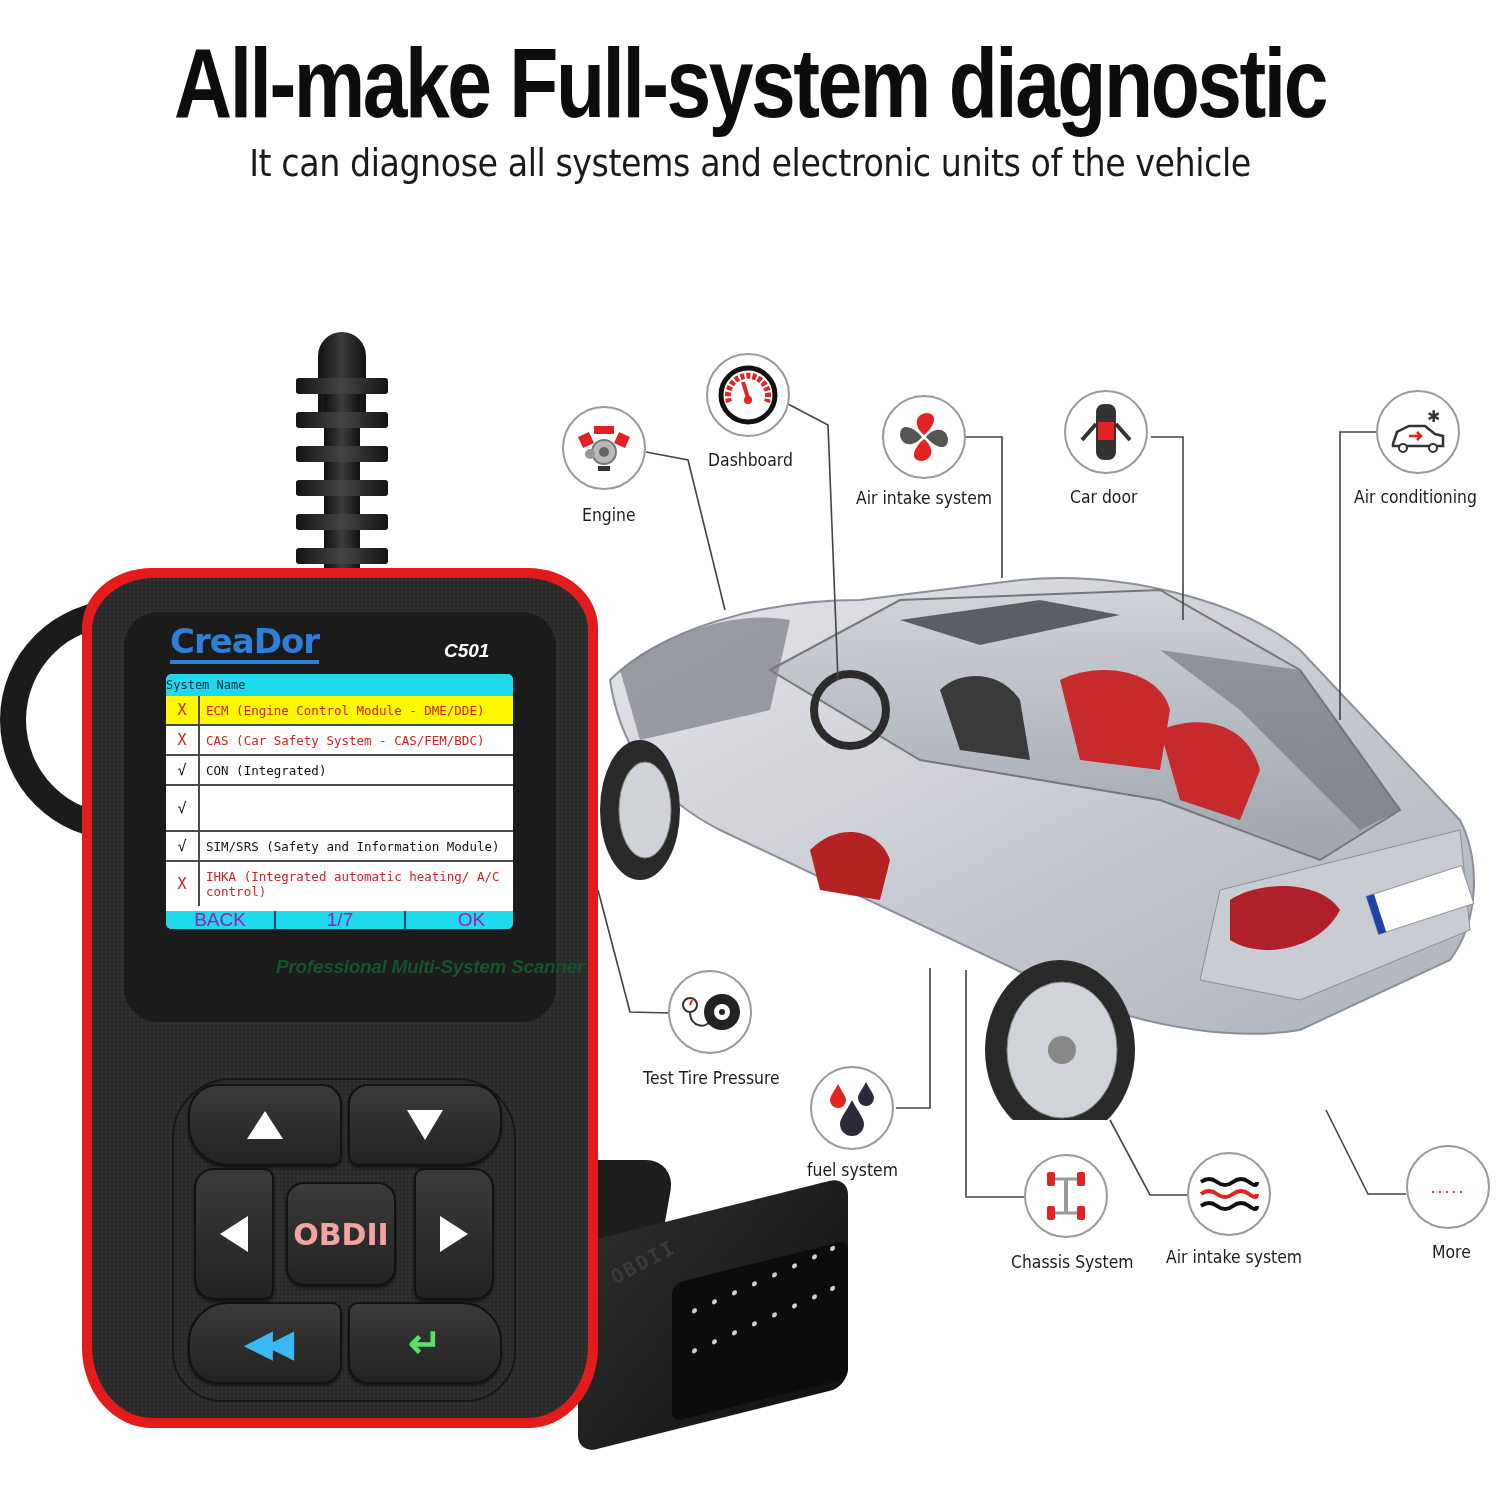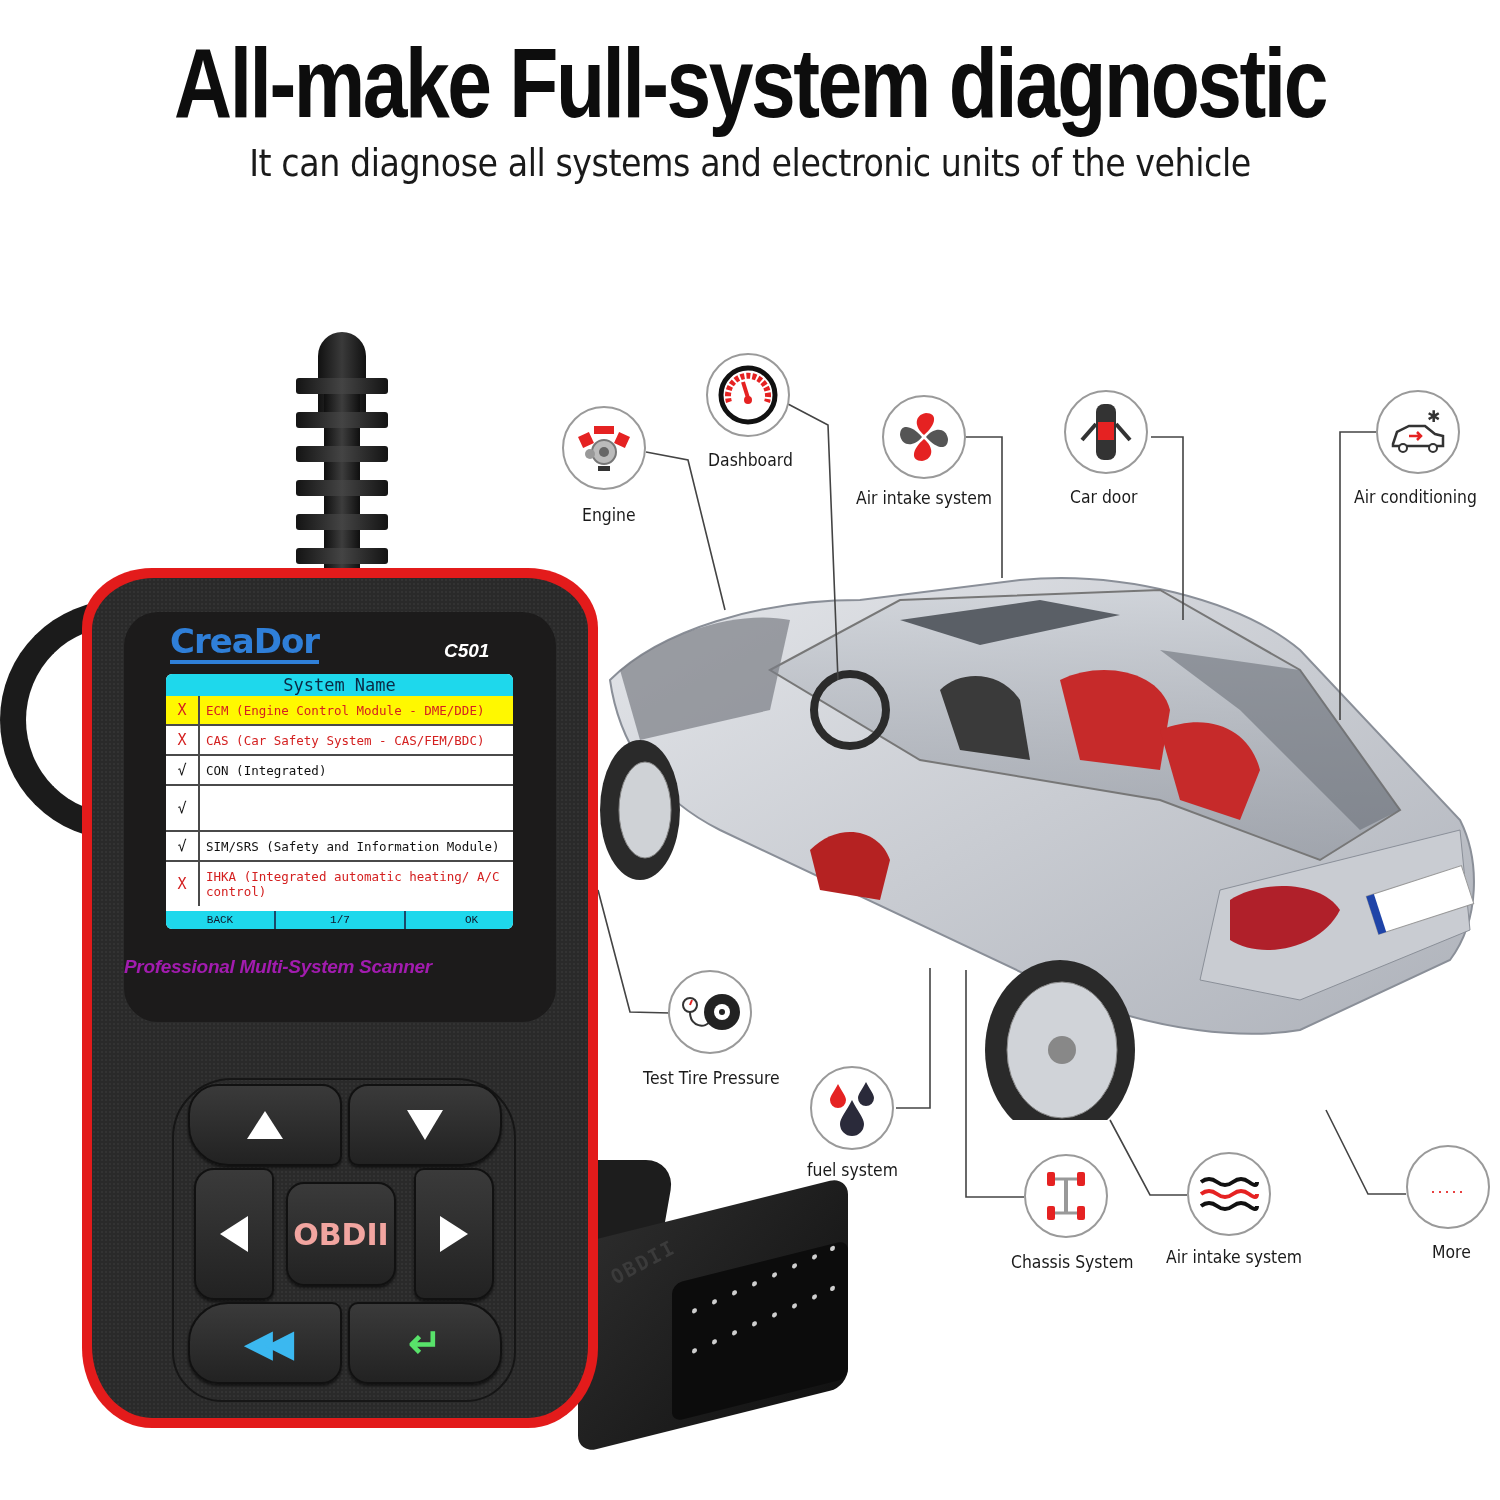--- a/index.html
+++ b/index.html
@@ -15,31 +15,31 @@
   .cable-up { left:318px; top:332px; width:48px; height:90px; background:linear-gradient(90deg,#111,#3a3a3a,#111); border-radius:24px 24px 0 0; }
   .strain { left:296px; top:378px; width:92px; height:190px; }
   .strain .rib { position:absolute; left:0; width:92px; height:16px; background:linear-gradient(90deg,#141414,#444,#141414); border-radius:3px; }
   .strain .core { position:absolute; left:28px; top:0; width:36px; height:190px; background:linear-gradient(90deg,#0f0f0f,#3d3d3d,#0f0f0f); }
   .device { left:82px; top:568px; width:516px; height:860px; background:#e31b1b; border-radius:70px 70px 70px 70px / 60px 60px 80px 80px; }
   .device-body { left:92px; top:578px; width:496px; height:840px; background:#2a2a2a; border-radius:62px 62px 60px 60px / 52px 52px 72px 72px; background-image:radial-gradient(#333 1px, transparent 1px); background-size:4px 4px; }
   .bezel { left:124px; top:612px; width:432px; height:410px; background:#1c1b1b; border-radius:34px; }
   .logo { left:170px; top:622px; font-family:"DejaVu Sans", sans-serif; font-size:34px; color:#2f7fd8; font-weight:bold; letter-spacing:-1px; border-bottom:4px solid #2f7fd8; line-height:38px; }
   .model { left:444px; top:640px; font-style:italic; font-weight:bold; font-size:19px; color:#fff; }
   .screen { left:166px; top:674px; width:347px; height:255px; background:#ffffff; border-radius:6px; overflow:hidden; }
-  .scr-header { height:22px; background:#1ed8ec; text-align:center; font-family:"DejaVu Sans Mono", monospace; font-size:17px; line-height:22px; color:#0a2a44; }
+  .scr-header { height:22px; background:#1ed8ec; font-family:"DejaVu Sans Mono", monospace; font-size:12px; line-height:22px; color:#0a2a44; }
   .scr-row { display:flex; border-bottom:2px solid #4a4a4a; font-family:"DejaVu Sans Mono", monospace; font-size:12.5px; }
   .scr-row .mark { width:32px; border-right:2px solid #4a4a4a; text-align:center; display:flex; align-items:center; justify-content:center; font-size:15px; }
   .scr-row .txt { flex:1; padding:2px 6px; line-height:15px; display:flex; align-items:center; }
   .scr-row.err .mark, .scr-row.err .txt { color:#d42020; }
   .scr-row.ok .mark, .scr-row.ok .txt { color:#111; }
   .scr-row.sel { background:#fff800; }
-  .scr-footer { position:absolute; left:0; bottom:0; width:100%; height:18px; background:#1ed8ec; display:flex; font-family:Liberation Mono, monospace; font-size:11px; color:#0f172a; line-height:18px; }
+  .scr-footer { position:absolute; left:0; bottom:0; width:100%; height:18px; background:#1ed8ec; display:flex; font-family:Liberation Sans, sans-serif; font-size:19px; color:#a21caf; line-height:18px; }
   .scr-footer div { text-align:center; border-right:2px solid #1b4a6a; }
   .scr-footer div:last-child { border-right:none;margin-left:24px; }
-  .tagline { left:124px; top:956px; width:432px; text-align:left; font-style:italic; font-weight:bold; font-size:19px; color:#a21caf; letter-spacing:-0.3px; }
+  .tagline { left:124px; top:956px; width:432px; text-align:right; font-style:italic; font-weight:bold; font-size:19px; color:#14532d; letter-spacing:-0.3px;padding-left:28px; }
 
   .keypad { left:172px; top:1078px; width:340px; height:320px; border:2px solid #161616; border-radius:60px 60px 50px 50px; }
   .key { position:absolute; background:linear-gradient(#3a3a3a,#222); border:2px solid #111; box-shadow:0 2px 3px rgba(0,0,0,.6); display:flex; align-items:center; justify-content:center; color:#fff; }
   .k-up { left:188px; top:1084px; width:150px; height:78px; border-radius:30px 20px 10px 40px; }
   .k-down { left:348px; top:1084px; width:150px; height:78px; border-radius:20px 30px 40px 10px; }
   .k-left { left:194px; top:1168px; width:76px; height:128px; border-radius:20px 10px 10px 20px; }
   .k-right { left:414px; top:1168px; width:76px; height:128px; border-radius:10px 20px 20px 10px; }
   .k-help { left:286px; top:1182px; width:106px; height:100px; border-radius:18px; color:#f2a5a0; font-weight:bold; font-size:30px; font-family:"DejaVu Sans", sans-serif; }
   .k-back { left:188px; top:1302px; width:150px; height:78px; border-radius:40px 10px 20px 30px; }
   .k-enter { left:348px; top:1302px; width:150px; height:78px; border-radius:10px 40px 30px 20px; }

